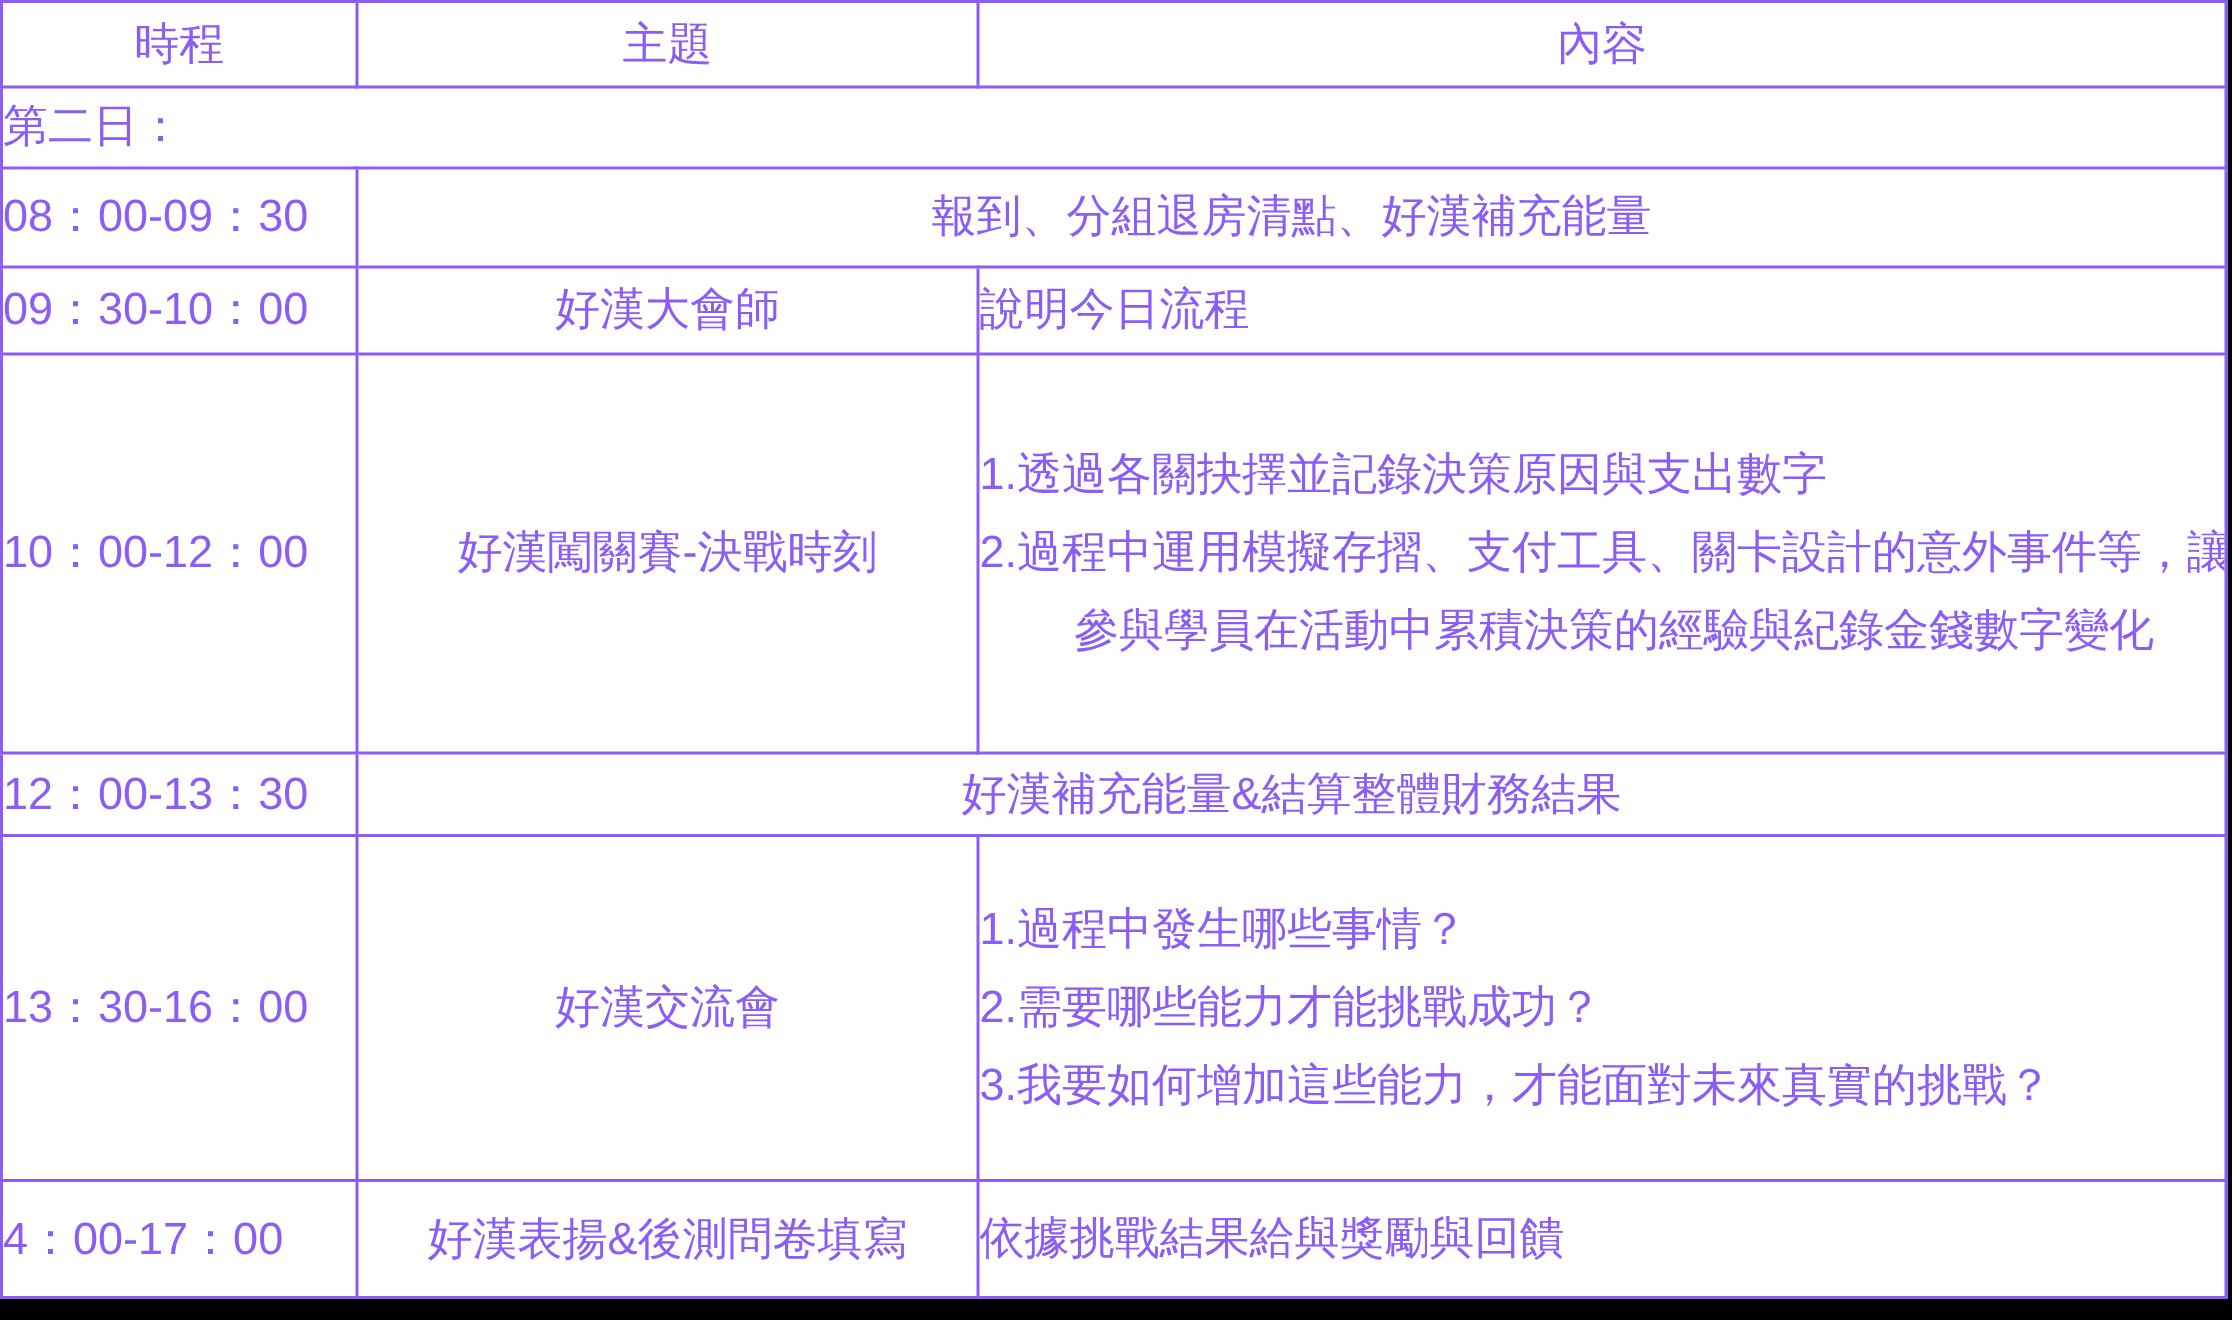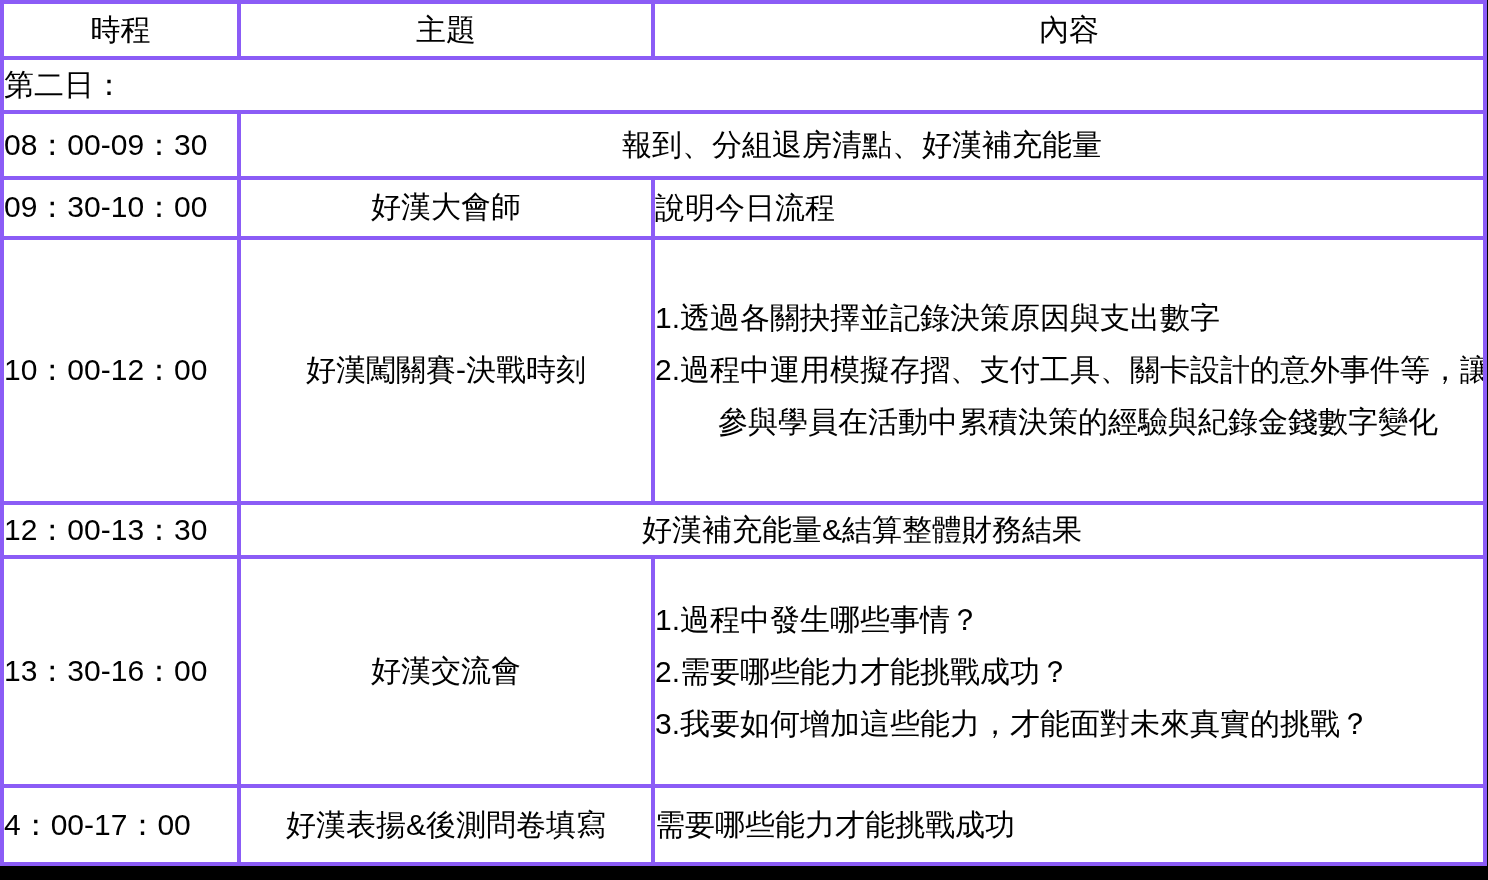--- a/index.html
+++ b/index.html
@@ -21,22 +21,22 @@
     position: absolute;
     top: 0;
     left: 0;
     width: 1483px;
     height: 866px;
     border-collapse: collapse;
     table-layout: fixed;
     background: #ffffff;
   }
   table.schedule td, table.schedule th {
-    border: 4px solid #8b5cf6;
-    color: #000000;
+    border: 2px solid #8b5cf6;
+    color: #8b5cf6;
     font-size: 30px;
     font-weight: normal;
     padding: 0;
     vertical-align: middle;
     overflow: hidden;
   }
   col.c0 { width: 237px; }
   col.c1 { width: 414px; }
   col.c2 { width: 832px; }
 
@@ -130,20 +130,20 @@
         <div class="line">1.過程中發生哪些事情？</div>
         <div class="line">2.需要哪些能力才能挑戰成功？</div>
         <div class="line">3.我要如何增加這些能力，才能面對未來真實的挑戰？</div>
       </td>
     </tr>
 
     <tr class="r5">
       <td class="time-cell">4：00-17：00</td>
       <td class="topic-cell">好漢表揚&amp;後測問卷填寫</td>
       <td class="content-cell">
-        <div class="line">需要哪些能力才能挑戰成功</div>
+        <div class="line">依據挑戰結果給與獎勵與回饋</div>
       </td>
     </tr>
 
 
   </tbody>
     </table>
 </div>
 
 </body></html>

